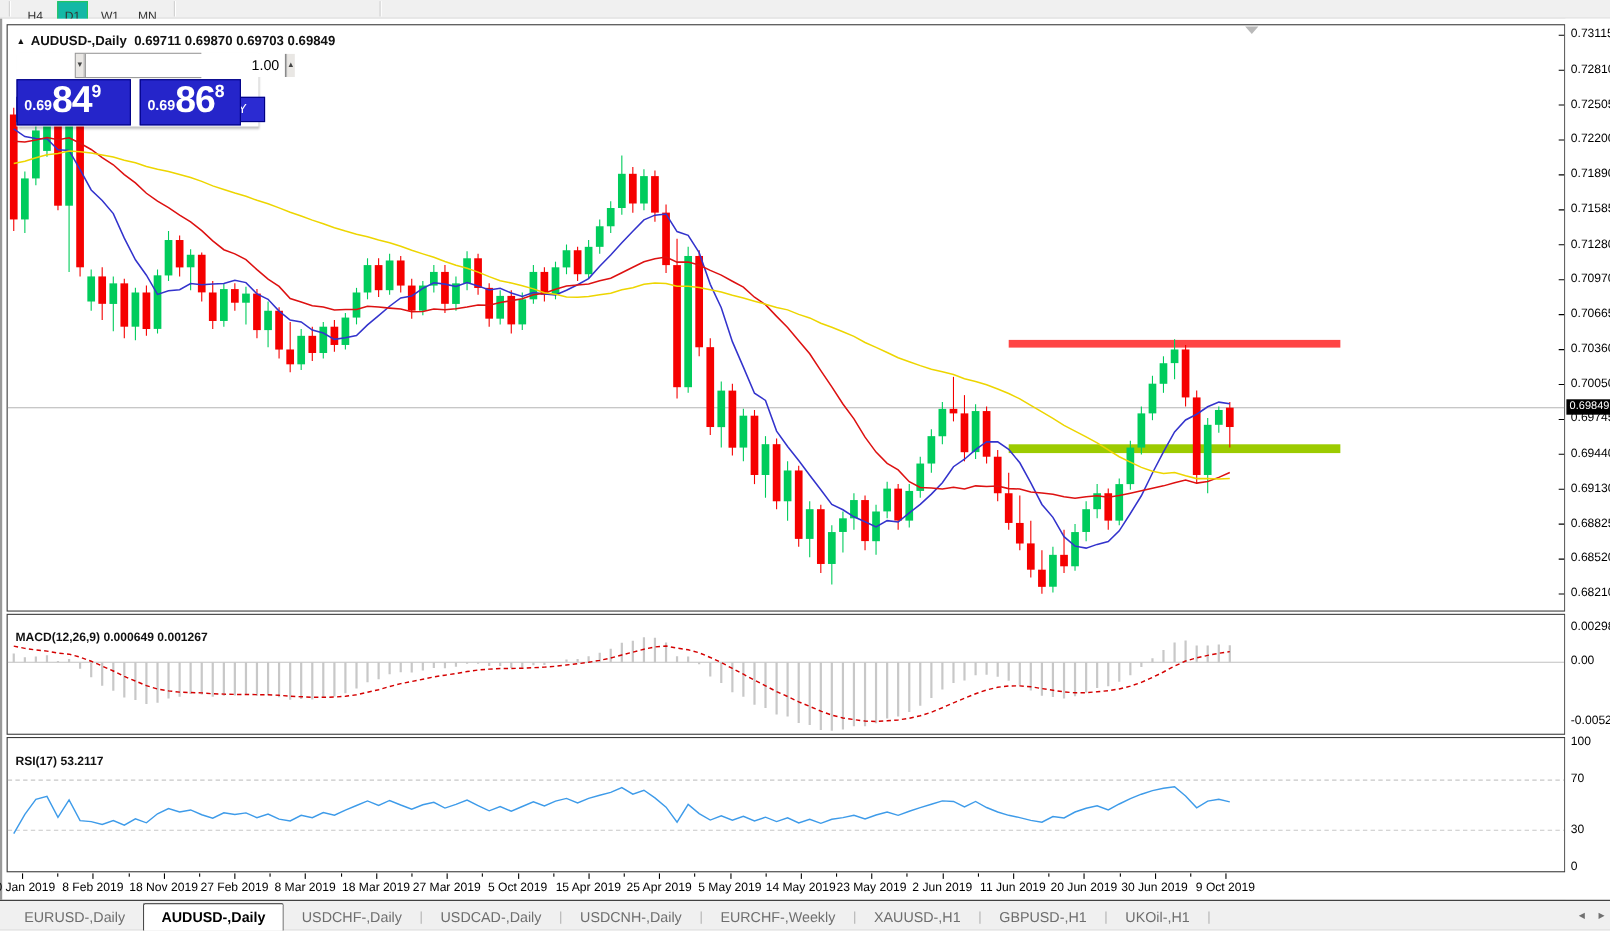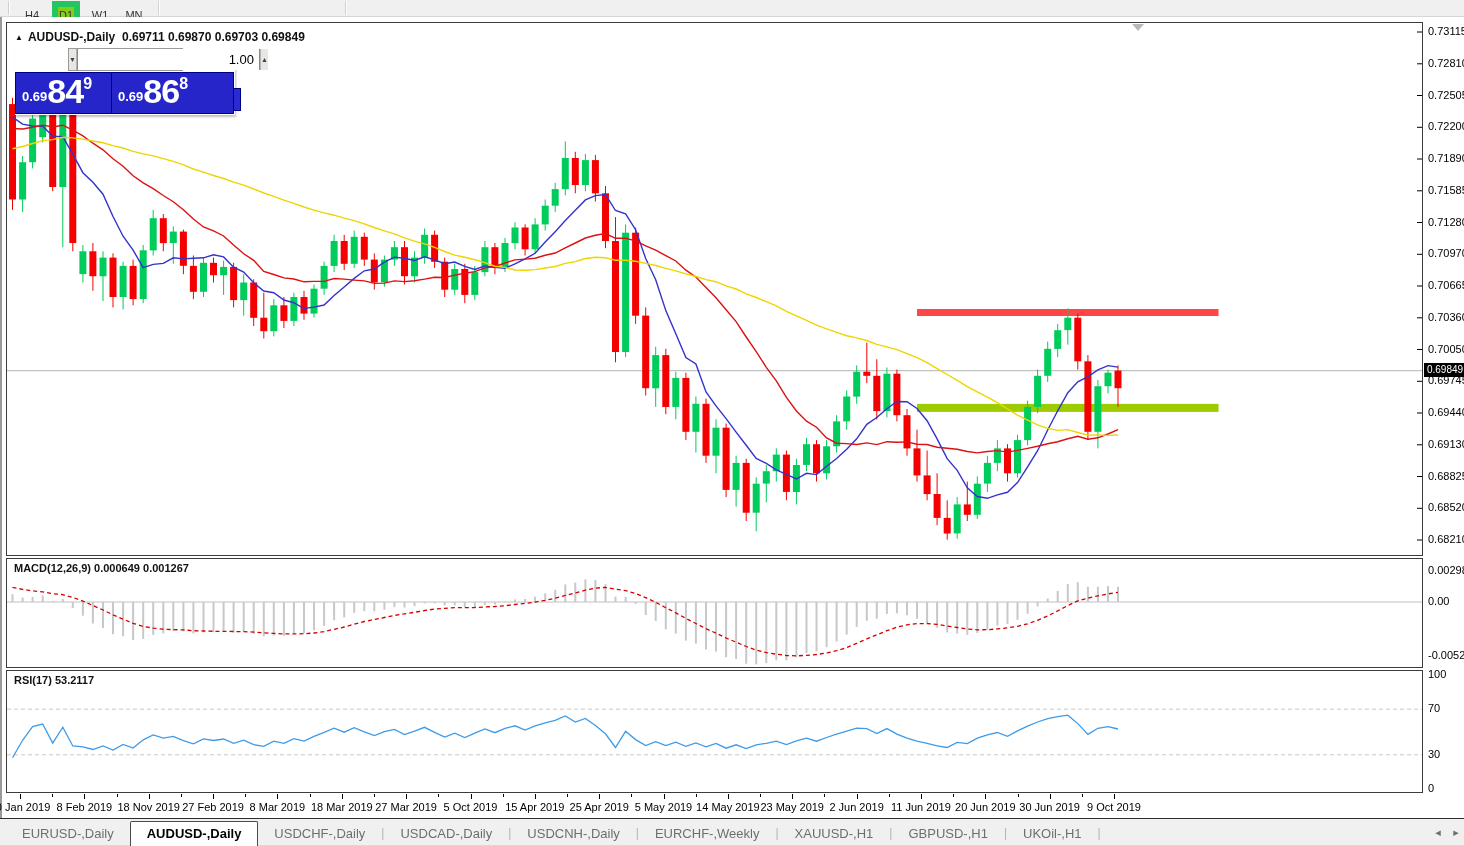--- a/index.html
+++ b/index.html
@@ -4,40 +4,40 @@
 <style>
   * { margin:0; padding:0; box-sizing:border-box; }
   html,body { width:1464px; height:846px; overflow:hidden; }
   body { font-family:"Liberation Sans", sans-serif; background:#f0f0f0; position:relative; }
 
   
   .toolbar { position:absolute; left:0; top:0; width:1464px; height:17px;
              background:#f0f0f0; border-bottom:1px solid #d6d6d6; }
   .tf-btn { position:absolute; top:1px; width:28px; height:28px; font-size:11px; color:#333;
             background:transparent; border:1px solid transparent; text-align:center; line-height:14px; cursor:default; }
-  .tf-btn.active { background:#84cc16; border:6px solid #22c55e; }
+  .tf-btn.active { background:#14b8a6; border:1px solid #22c55e; }
   .tb-sep { position:absolute; top:1px; width:1px; height:14px; background:#d0d0d0; box-shadow:1px 0 0 #ffffff; }
 
   
   .window { position:absolute; left:0; top:17px; width:1464px; height:801px; background:#ffffff;
             border-left:2px solid #9a9a9a; }
   .panel { position:absolute; border:1px solid #3c3c3c; background:#ffffff; }
   .panel svg { display:block; }
 
   
   .scale-col { position:absolute; left:1421px; top:0; width:43px; height:801px; background:#ffffff; }
   .scale-label { position:absolute; left:5px; font-size:11px; color:#000; white-space:nowrap; }
   .badge { position:absolute; left:1px; width:42px; height:14px; background:#000; color:#fff;
            font-size:10px; line-height:14px; text-align:center; }
 
   
   .chart-title { position:absolute; left:8px; top:7px; font-size:12px; font-weight:600; color:#111;
                  white-space:nowrap; z-index:5; }
   .chart-title .tri { font-size:8px; vertical-align:1px; margin-right:5px; }
-  .ind-label { position:absolute; left:7px; font-size:11px; font-weight:600; color:#111; z-index:5; white-space:nowrap; }
+  .ind-label { position:absolute; left:7px; font-size:11px; font-weight:600; color:#111; z-index:5; white-space:nowrap;margin-top:12px; }
 
   
   .shift-marker { position:absolute; width:0; height:0; border-left:6px solid transparent;
                   border-right:6px solid transparent; border-top:7px solid #b9b9b9; z-index:4; }
 
   
   .trade { position:absolute; left:8px; top:25px; width:220px; height:67px; z-index:6;
            box-shadow:1px 2px 2px rgba(0,0,0,.25); background:#fff; }
   .trade .row1 { position:absolute; left:0; top:0; width:220px; height:23px; }
   .btn-trade { position:absolute; top:0; height:23px; background:#2b2bd2; border:1px solid #000082;
@@ -47,21 +47,21 @@
   .spin-wrap { position:absolute; left:53px; top:0; width:115px; height:23px; background:#e9e7e4;
                border:1px solid #9a9a9a; display:flex; }
   .spin-btn { width:17px; height:100%; background:#e9e7e4; border:none; font-size:7px; color:#444; cursor:pointer; }
   .spin-btn.left { border-right:1px solid #b5b5b5; }
   .spin-btn.right{ border-left:1px solid #b5b5b5; }
   .vol-input { flex:1; border:1px solid #8a8a8a; border-top:none; border-bottom:none; text-align:right;
                font-size:13px; padding-right:5px; font-family:"Liberation Sans",sans-serif; }
   .price-panel { position:absolute; top:24px; height:42px; background:#2525ca; border:1px solid #000082;
                  color:#fff; cursor:pointer; }
   .price-panel.sell { left:0; width:104px; }
-  .price-panel.buy  { left:96px; width:123px; }
+  .price-panel.buy  { left:112px; width:92px; }
   .pp-inner { position:absolute; bottom:2px; left:6px; white-space:nowrap; }
   .pp-prefix { font-size:13px; font-weight:700; vertical-align:2px; }
   .pp-main { font-size:34px; font-weight:700; letter-spacing:-1px; }
   .pp-sup { font-size:16px; font-weight:700; vertical-align:14px; }
 
   
   .date-row { position:absolute; left:4px; top:777px; width:1417px; height:23px; background:#fff; }
   .date-label { position:absolute; top:7px; font-size:11px; color:#000; white-space:nowrap; transform:translateX(-50%); }
   .tick { position:absolute; top:0; width:1px; background:#000; }
 

